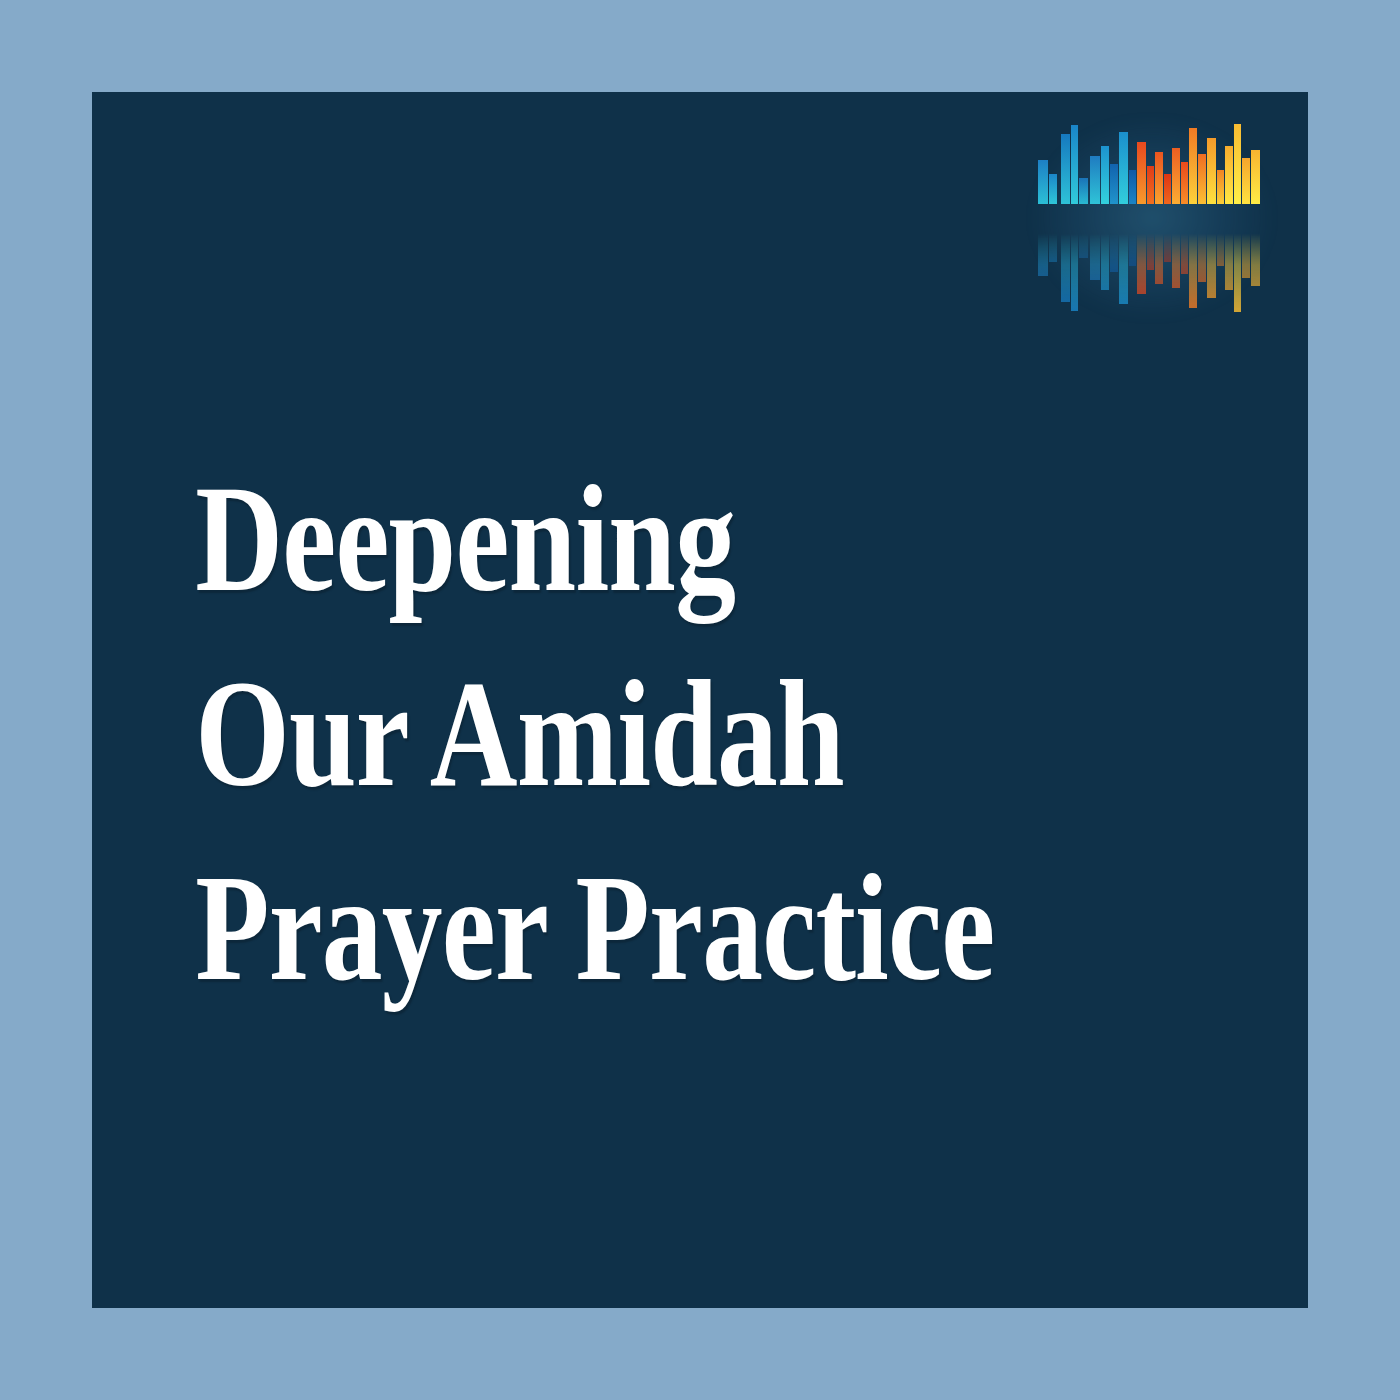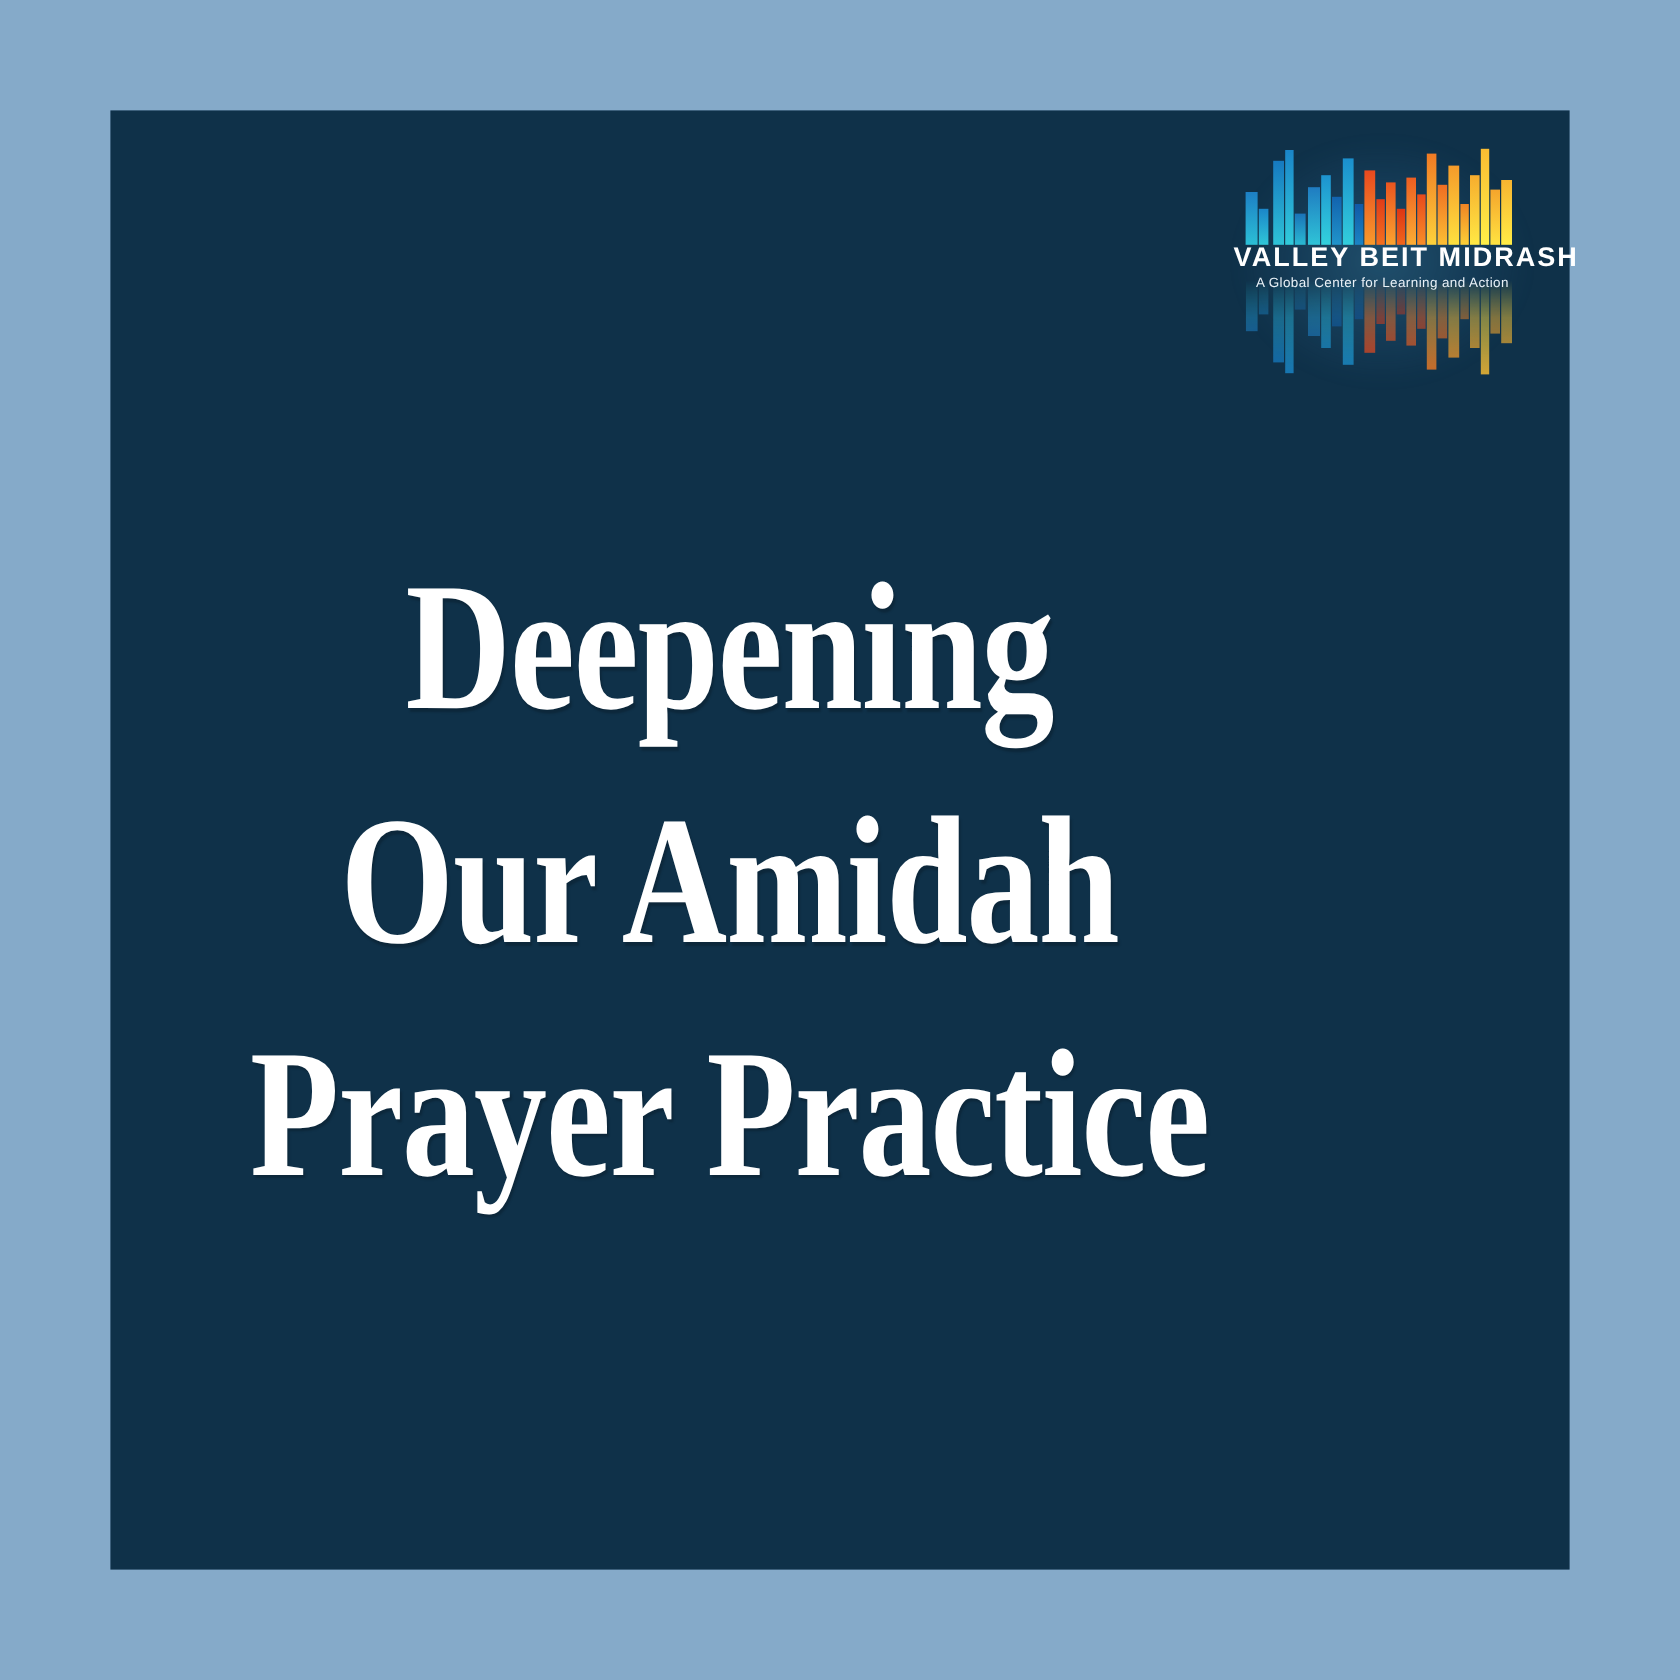--- a/index.html
+++ b/index.html
@@ -103,21 +103,20 @@
     margin-top: 1px;
     white-space: nowrap;
   }
 
   
   .headline {
     position: absolute;
     left: 0;
     top: 350px;
     width: 1032px;
-    text-align: center;
     color: #ffffff;
     font-family: "Liberation Serif", serif;
     font-weight: 700;
     font-size: 152px;
     line-height: 1.28;
     letter-spacing: -1px;
     text-shadow: 2px 3px 2px rgba(0,0,0,0.20);
   }
   .headline-line {
     display: block;
@@ -180,24 +179,20 @@
           <div class="bar" style="left: 143px; width: 7px; height: 42px; background: linear-gradient(rgb(232, 74, 28) 0%, rgb(248, 141, 40) 100%);"></div>
           <div class="bar" style="left: 151px; width: 8px; height: 76px; background: linear-gradient(rgb(240, 122, 36) 0%, rgb(253, 210, 59) 100%);"></div>
           <div class="bar" style="left: 160px; width: 8px; height: 50px; background: linear-gradient(rgb(239, 109, 34) 0%, rgb(252, 191, 52) 100%);"></div>
           <div class="bar" style="left: 169px; width: 9px; height: 66px; background: linear-gradient(rgb(245, 155, 42) 0%, rgb(254, 225, 63) 100%);"></div>
           <div class="bar" style="left: 179px; width: 7px; height: 34px; background: linear-gradient(rgb(240, 132, 36) 0%, rgb(252, 207, 55) 100%);"></div>
           <div class="bar" style="left: 187px; width: 8px; height: 58px; background: linear-gradient(rgb(247, 173, 46) 0%, rgb(255, 232, 68) 100%);"></div>
           <div class="bar" style="left: 196px; width: 7px; height: 80px; background: linear-gradient(rgb(249, 188, 50) 0%, rgb(255, 239, 72) 100%);"></div>
           <div class="bar" style="left: 204px; width: 8px; height: 46px; background: linear-gradient(rgb(245, 165, 44) 0%, rgb(255, 227, 65) 100%);"></div>
           <div class="bar" style="left: 213px; width: 9px; height: 54px; background: linear-gradient(rgb(248, 180, 48) 0%, rgb(255, 236, 70) 100%);"></div>
         </div>
-      <div class="logo-wordmark">
-        <div class="logo-title">VALLEY BEIT MIDRASH</div>
-        <div class="logo-tagline">A Global Center for Learning and Action</div>
-      </div>
     </div>
 
     <div class="headline">
       <span class="headline-line">Deepening</span>
       <span class="headline-line">Our Amidah</span>
       <span class="headline-line">Prayer Practice</span>
     </div>
 
   </div>
 </div>

